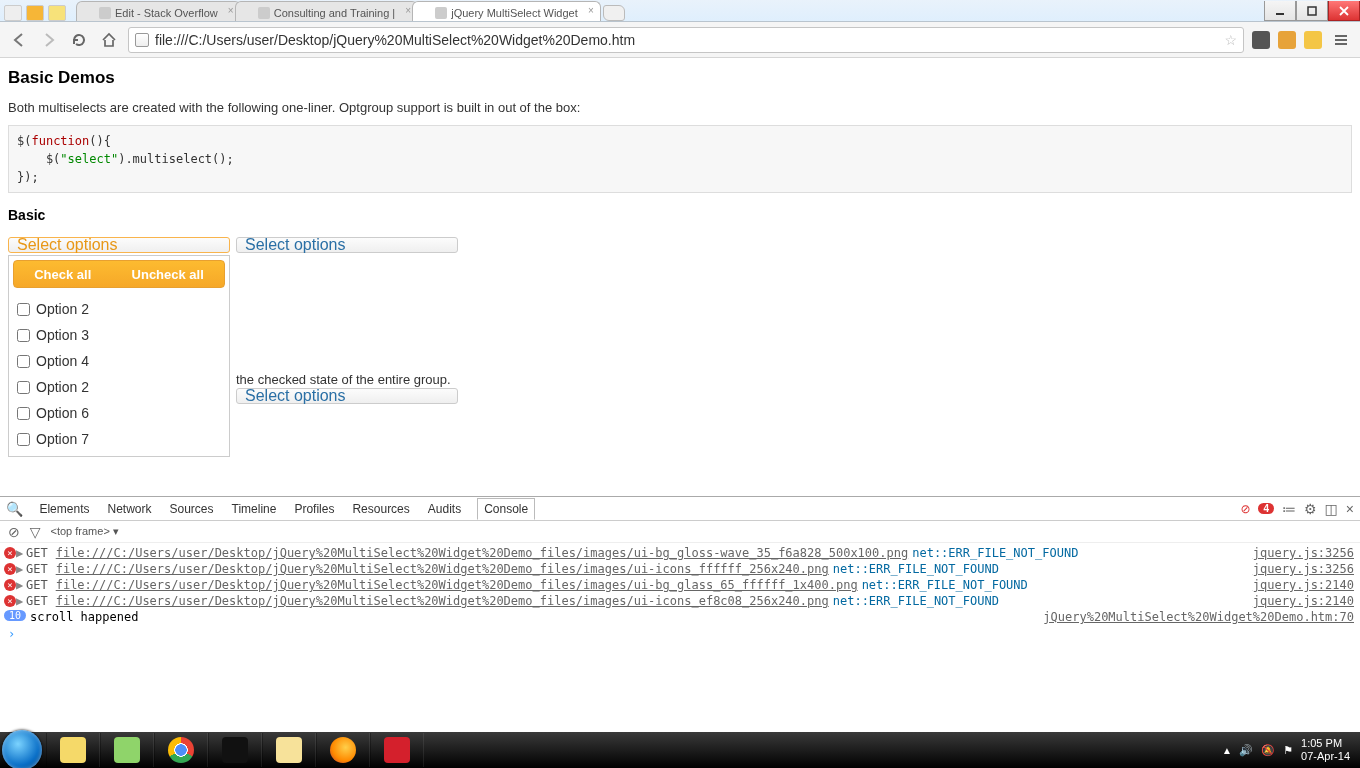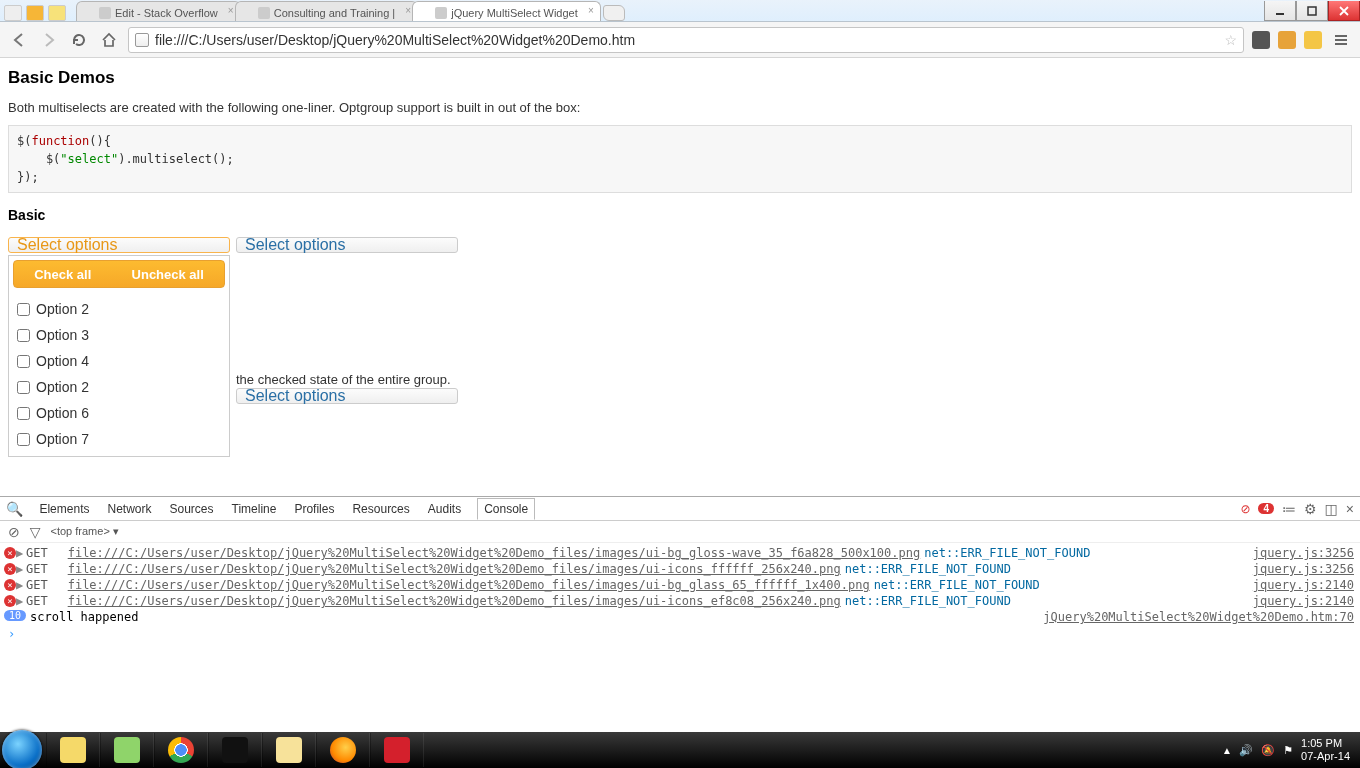--- a/index.html
+++ b/index.html
@@ -59,21 +59,21 @@
   .dt-tabs .dt-tab.active{border:1px solid #bbb; border-bottom:1px solid #fff; background:#fff; margin-bottom:-1px; padding:3px 6px;}
   .dt-right{margin-left:auto; display:flex; align-items:center; gap:8px;}
   .dt-err-count{background:#d33;color:#fff;border-radius:8px;padding:0 5px;font-size:10px;font-weight:bold;}
   .dt-icon{color:#666;font-size:14px;}
   .dt-subbar{height:22px;border-bottom:1px solid #eee; display:flex; align-items:center; gap:10px; padding:0 8px; font-size:11px; color:#555;}
   .dt-console{flex:1; overflow:auto; font-family:Consolas,monospace; font-size:12px; padding:2px 0;}
   .dt-line{display:flex; align-items:flex-start; padding:1px 6px 1px 4px;}
   .dt-l-icon{width:14px; flex:none; text-align:center;}
   .dt-l-icon.err{color:#fff;background:#d33;border-radius:50%;width:12px;height:12px;font-size:9px;line-height:12px;margin-top:1px;}
   .dt-arrow{color:#888;width:10px;flex:none;}
-  .dt-method{color:#555;margin-right:20px;}
+  .dt-method{color:#555;margin-right:8px;}
   .dt-url{color:#666;text-decoration:underline;}
   .dt-neterr{color:#0369a1;margin-left:4px;}
   .dt-src{margin-left:auto;color:#666;text-decoration:underline;}
   .dt-badge{background:#69f;color:#fff;border-radius:7px;padding:0 5px;font-size:10px;margin-right:4px;}
   .dt-prompt{color:#39f;padding:2px 8px;font-family:Consolas,monospace;}
 
   
   .taskbar{position:absolute;left:0;right:0;bottom:0;height:36px;background:linear-gradient(#3a3a3a,#000);display:flex;align-items:center;}
   .tb-btn{width:54px;height:34px;border-right:1px solid rgba(255,255,255,.08);border-left:1px solid rgba(0,0,0,.3);display:flex;align-items:center;justify-content:center;}
   .tb-btn .ic{width:26px;height:26px;border-radius:4px;}

